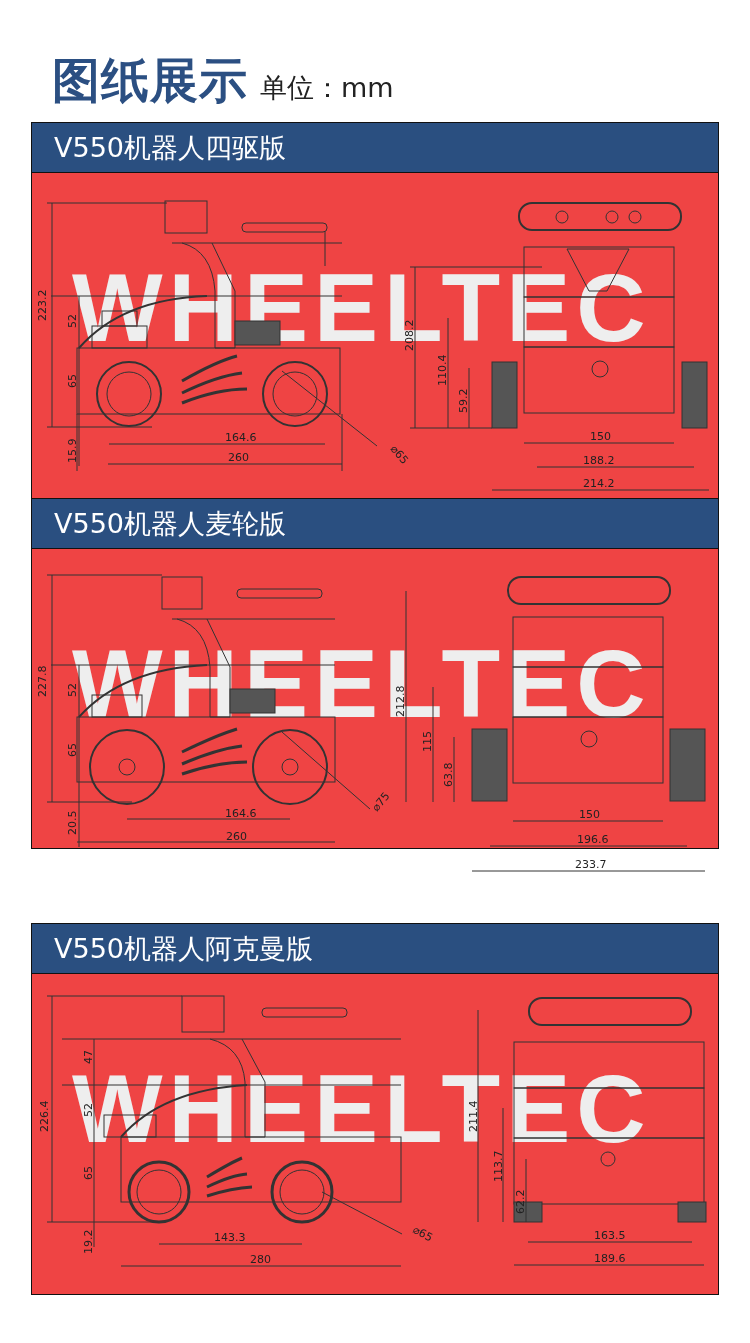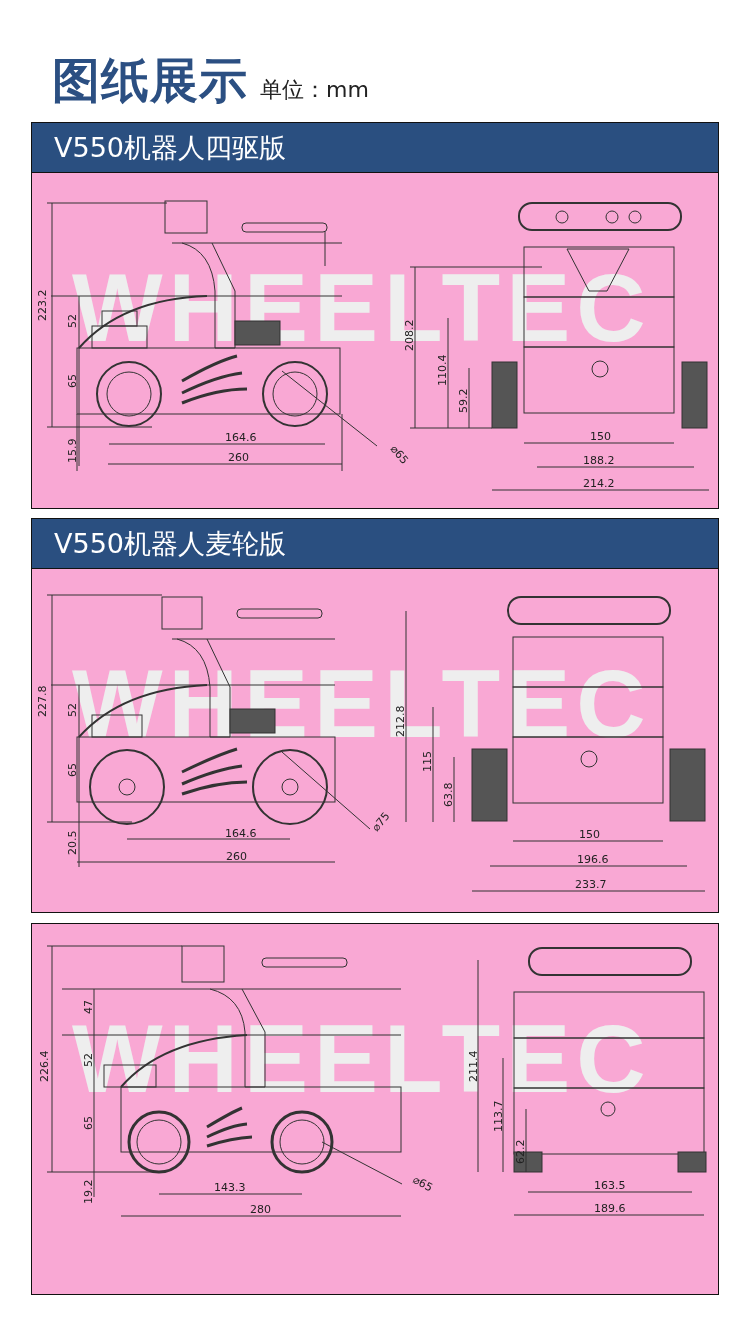--- a/index.html
+++ b/index.html
@@ -1,20 +1,20 @@
 <!DOCTYPE html>
 <html><head>
 <meta charset="utf-8">
 <style>
   html,body{margin:0;padding:0;background:#fff;}
   body{width:750px;height:1343px;position:relative;overflow:hidden;font-family:"DejaVu Sans","Liberation Sans",sans-serif;}
   .title-row{position:absolute;left:52px;top:38px;display:flex;align-items:baseline;margin-top:12px;}
   .main-title{font-size:48px;font-weight:bold;color:#2b4f82;letter-spacing:1px;line-height:60px;}
-  .unit{font-size:22px;color:#222;margin-left:12px;}
-  .panel{position:absolute;left:31px;width:688px;border:1px solid #111;box-sizing:border-box;background:#f9a8d4;}
+  .unit{font-size:27px;color:#222;margin-left:12px;}
+  .panel{position:absolute;left:31px;width:688px;border:1px solid #111;box-sizing:border-box;background:#ef4444;}
   .panel-header{height:50px;background:#2a4f80;border-bottom:1px solid #111;color:#fff;font-size:27px;line-height:50px;padding-left:22px;box-sizing:border-box;}
   .panel-body{position:relative;margin-top:8px;}
   svg{position:absolute;left:0;top:0;}
   svg text{font-family:"DejaVu Sans","Liberation Sans",sans-serif;font-size:11px;fill:#222;}
   .wm{font-family:"Liberation Sans",sans-serif;font-weight:bold;font-size:96px;fill:#eeeeee;letter-spacing:6px;}
 </style>
 </head>
 <body>
 
 <div class="title-row">
@@ -93,21 +93,21 @@
         <text x="414" y="205" transform="rotate(-90 414 205)">110.4</text>
         <text x="435" y="232" transform="rotate(-90 435 232)">59.2</text>
         <text x="558" y="259">150</text>
         <text x="551" y="283">188.2</text>
         <text x="551" y="306">214.2</text>
       </g>
     </svg>
   </div>
 </div>
 
-<div class="panel" style="top:518px;height:395px;">
+<div class="panel" style="top:498px;height:351px;">
   <div class="panel-header">V550机器人麦轮版</div>
   <div class="panel-body" style="height:343px;">
     <svg width="686" height="343">
       <text class="wm" x="40" y="160">WHEELTEC</text>
       <g stroke="#333" fill="none">
         <rect x="45" y="160" width="258" height="65"></rect>
         <line x1="19" y1="108" x2="303" y2="108"></line>
         <line x1="140" y1="62" x2="303" y2="62"></line>
         <path d="M47,160 Q90,112 175,108" stroke-width="2"></path>
         <rect x="60" y="138" width="50" height="22"></rect>
@@ -158,20 +158,21 @@
         <text x="420" y="230" transform="rotate(-90 420 230)">63.8</text>
         <text x="547" y="261">150</text>
         <text x="545" y="286">196.6</text>
         <text x="543" y="311">233.7</text>
       </g>
     </svg>
   </div>
 </div>
 
 <div class="panel" style="top:923px;height:372px;">
+  <div class="panel-header">V550机器人阿克曼版</div>
   <div class="panel-body" style="height:320px;">
     <svg width="686" height="320">
       <text class="wm" x="40" y="160">WHEELTEC</text>
       <g stroke="#333" fill="none">
         <rect x="89" y="155" width="280" height="65"></rect>
         <line x1="30" y1="103" x2="369" y2="103"></line>
         <line x1="30" y1="57" x2="369" y2="57"></line>
         <path d="M89,155 Q130,108 215,103" stroke-width="2"></path>
         <rect x="72" y="133" width="52" height="22"></rect>
         <rect x="150" y="14" width="42" height="36"></rect>

